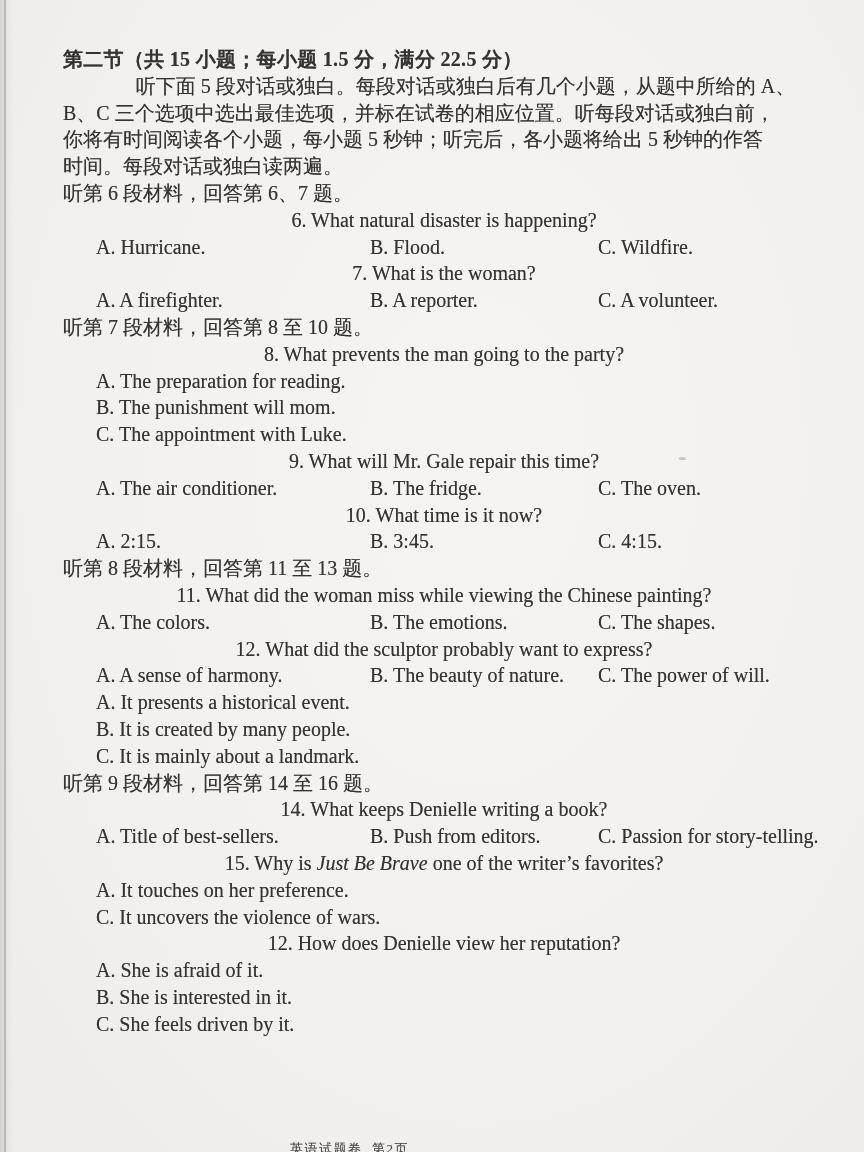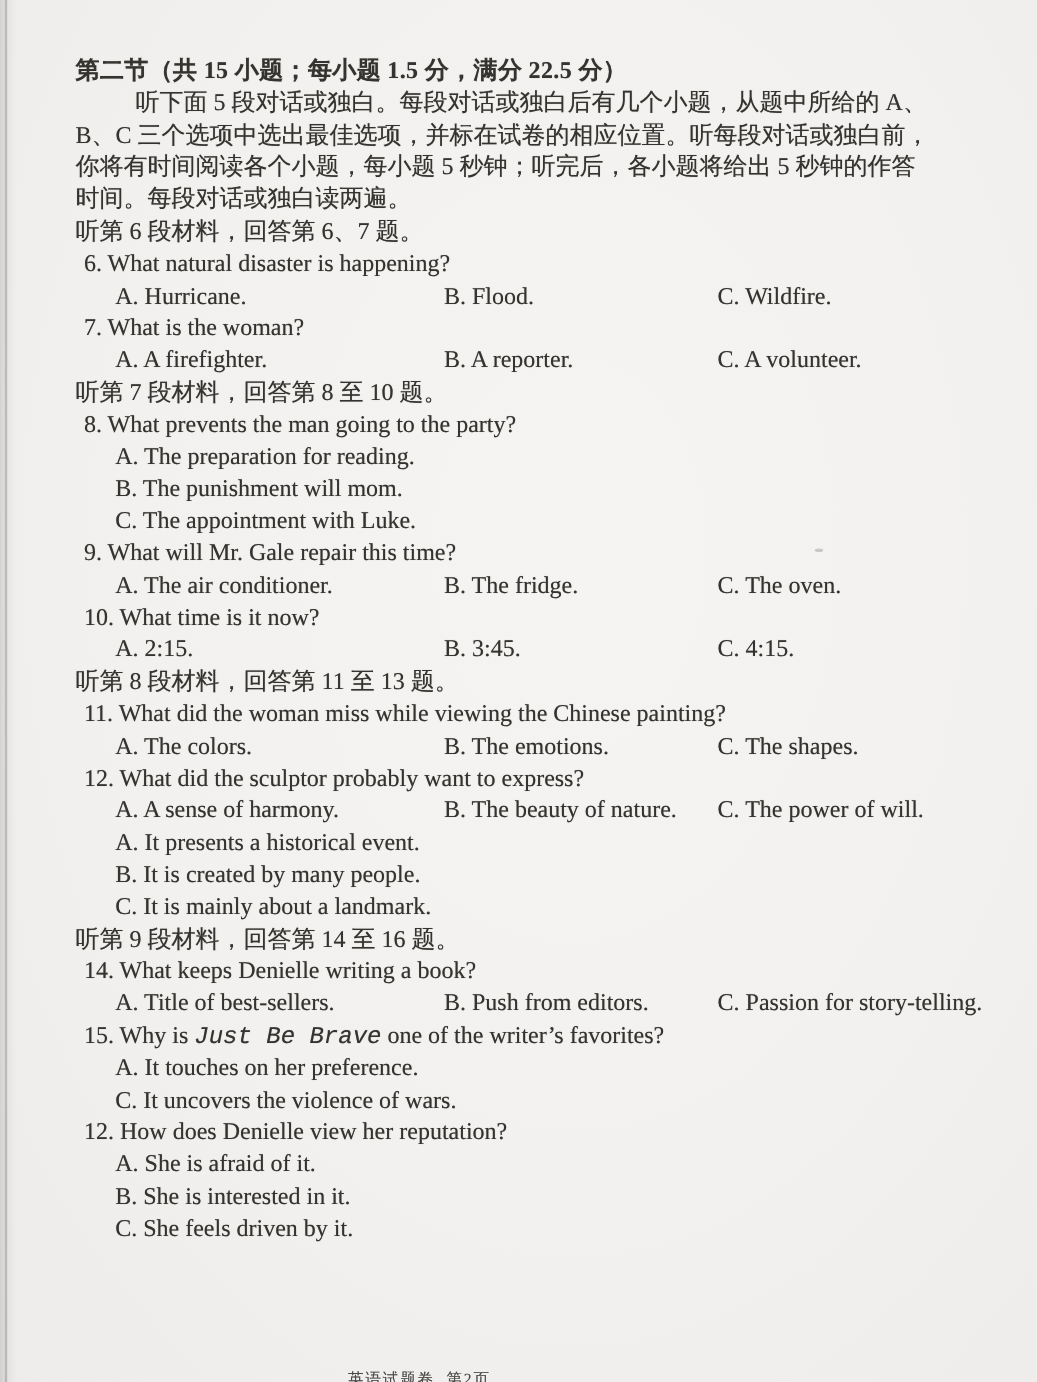--- a/index.html
+++ b/index.html
@@ -53,34 +53,36 @@
     height: 26.8px;
     line-height: 26.8px;
     white-space: nowrap;
   }
   .heading {
     font-weight: bold;
     letter-spacing: 0.3px;
   }
   .indent-first {
     padding-left: 50px;
+    text-align: center;
   }
   .q-line {
     padding-left: 7px;
+    text-align: center;
   }
   .opt-line, .opt-row {
     padding-left: 33px;
   }
   .opt-cell {
     display: inline-block;
     vertical-align: top;
   }
   .opt-col0 { width: 234px; }
   .opt-col1 { width: 228px; margin-left: 40px; }
-  .book-title { font-style: italic; font-family: Liberation Mono, monospace; }
+  .book-title { font-style: italic; }
   .footer {
     position: absolute;
     left: 290px;
     top: 1136px;
     font-size: 13px;
     line-height: 26px;
     color: #4b4a47;
     letter-spacing: 1.5px;
     white-space: pre;
     text-shadow: 0 0 0.5px rgba(75,74,71,0.5);

